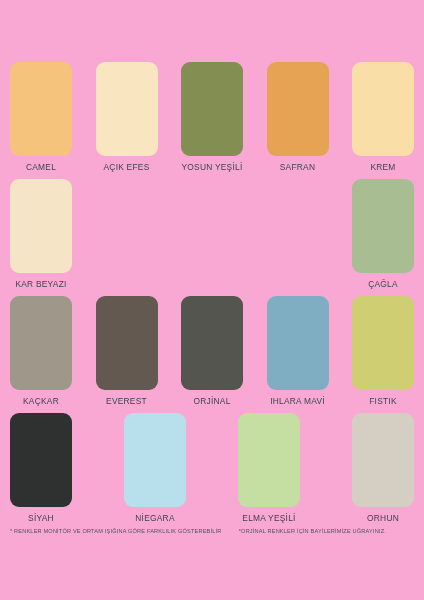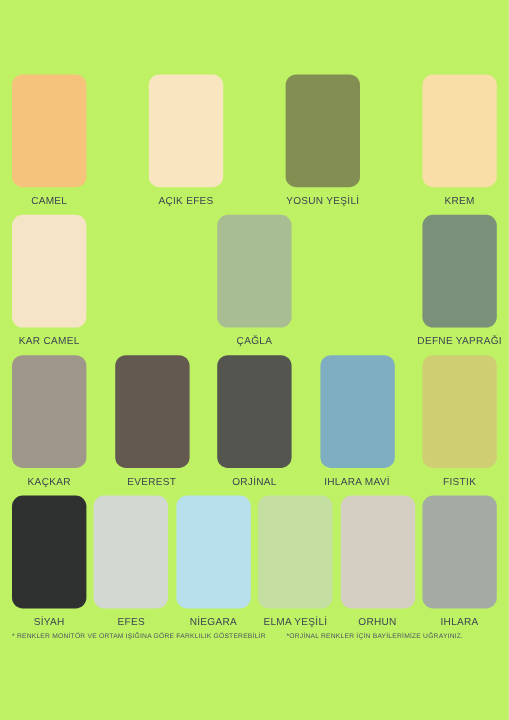--- a/index.html
+++ b/index.html
@@ -11,21 +11,21 @@
     width: 424px;
     height: 600px;
     overflow: hidden;
     font-family: "Liberation Sans", sans-serif;
     color: #3c4452;
   }
   #page {
     position: relative;
     width: 424px;
     height: 600px;
-    background: #bef264;
+    background: #f9a8d4;
     box-sizing: border-box;
     padding: 4px 10px;
   }
   #chart {
     position: absolute;
     left: 10px;
     top: 62px;
     width: 404px;
   }
   .swatch-row {
@@ -87,36 +87,36 @@
         </div>
         <div class="swatch-cell">
           <div class="swatch-chip" style="background-color: rgb(249, 229, 192);"></div>
           <div class="swatch-label">AÇIK EFES</div>
         </div>
         <div class="swatch-cell">
           <div class="swatch-chip" style="background-color: rgb(131, 142, 82);"></div>
           <div class="swatch-label">YOSUN YEŞİLİ</div>
         </div>
         <div class="swatch-cell">
+          <div class="swatch-chip" style="background-color: rgb(230, 163, 84);"></div>
+          <div class="swatch-label">SAFRAN</div>
+        </div>
+        <div class="swatch-cell">
           <div class="swatch-chip" style="background-color: rgb(249, 222, 167);"></div>
           <div class="swatch-label">KREM</div>
         </div>
       </div>
       <div class="swatch-row">
         <div class="swatch-cell">
           <div class="swatch-chip" style="background-color: rgb(245, 228, 198);"></div>
-          <div class="swatch-label">KAR CAMEL</div>
+          <div class="swatch-label">KAR BEYAZI</div>
         </div>
         <div class="swatch-cell">
           <div class="swatch-chip" style="background-color: rgb(169, 189, 147);"></div>
           <div class="swatch-label">ÇAĞLA</div>
-        </div>
-        <div class="swatch-cell">
-          <div class="swatch-chip" style="background-color: rgb(122, 144, 121);"></div>
-          <div class="swatch-label">DEFNE YAPRAĞI</div>
         </div>
       </div>
       <div class="swatch-row">
         <div class="swatch-cell">
           <div class="swatch-chip" style="background-color: rgb(160, 151, 139);"></div>
           <div class="swatch-label">KAÇKAR</div>
         </div>
         <div class="swatch-cell">
           <div class="swatch-chip" style="background-color: rgb(99, 89, 80);"></div>
           <div class="swatch-label">EVEREST</div>
@@ -133,38 +133,30 @@
           <div class="swatch-chip" style="background-color: rgb(208, 206, 115);"></div>
           <div class="swatch-label">FISTIK</div>
         </div>
       </div>
       <div class="swatch-row">
         <div class="swatch-cell">
           <div class="swatch-chip" style="background-color: rgb(46, 49, 48);"></div>
           <div class="swatch-label">SİYAH</div>
         </div>
         <div class="swatch-cell">
-          <div class="swatch-chip" style="background-color: rgb(211, 217, 210);"></div>
-          <div class="swatch-label">EFES</div>
-        </div>
-        <div class="swatch-cell">
           <div class="swatch-chip" style="background-color: rgb(184, 224, 236);"></div>
           <div class="swatch-label">NİEGARA</div>
         </div>
         <div class="swatch-cell">
           <div class="swatch-chip" style="background-color: rgb(197, 222, 162);"></div>
           <div class="swatch-label">ELMA YEŞİLİ</div>
         </div>
         <div class="swatch-cell">
           <div class="swatch-chip" style="background-color: rgb(212, 207, 194);"></div>
           <div class="swatch-label">ORHUN</div>
-        </div>
-        <div class="swatch-cell">
-          <div class="swatch-chip" style="background-color: rgb(163, 171, 164);"></div>
-          <div class="swatch-label">IHLARA</div>
         </div>
       </div>
     </div>
 
   <div id="footer">
     <div class="footnote left">* RENKLER MONİTÖR VE ORTAM IŞIĞINA GÖRE FARKLILIK GÖSTEREBİLİR</div>
     <div class="footnote right">*ORJİNAL RENKLER İÇİN BAYİLERİMİZE UĞRAYINIZ.</div>
   </div>
 
 </div>

